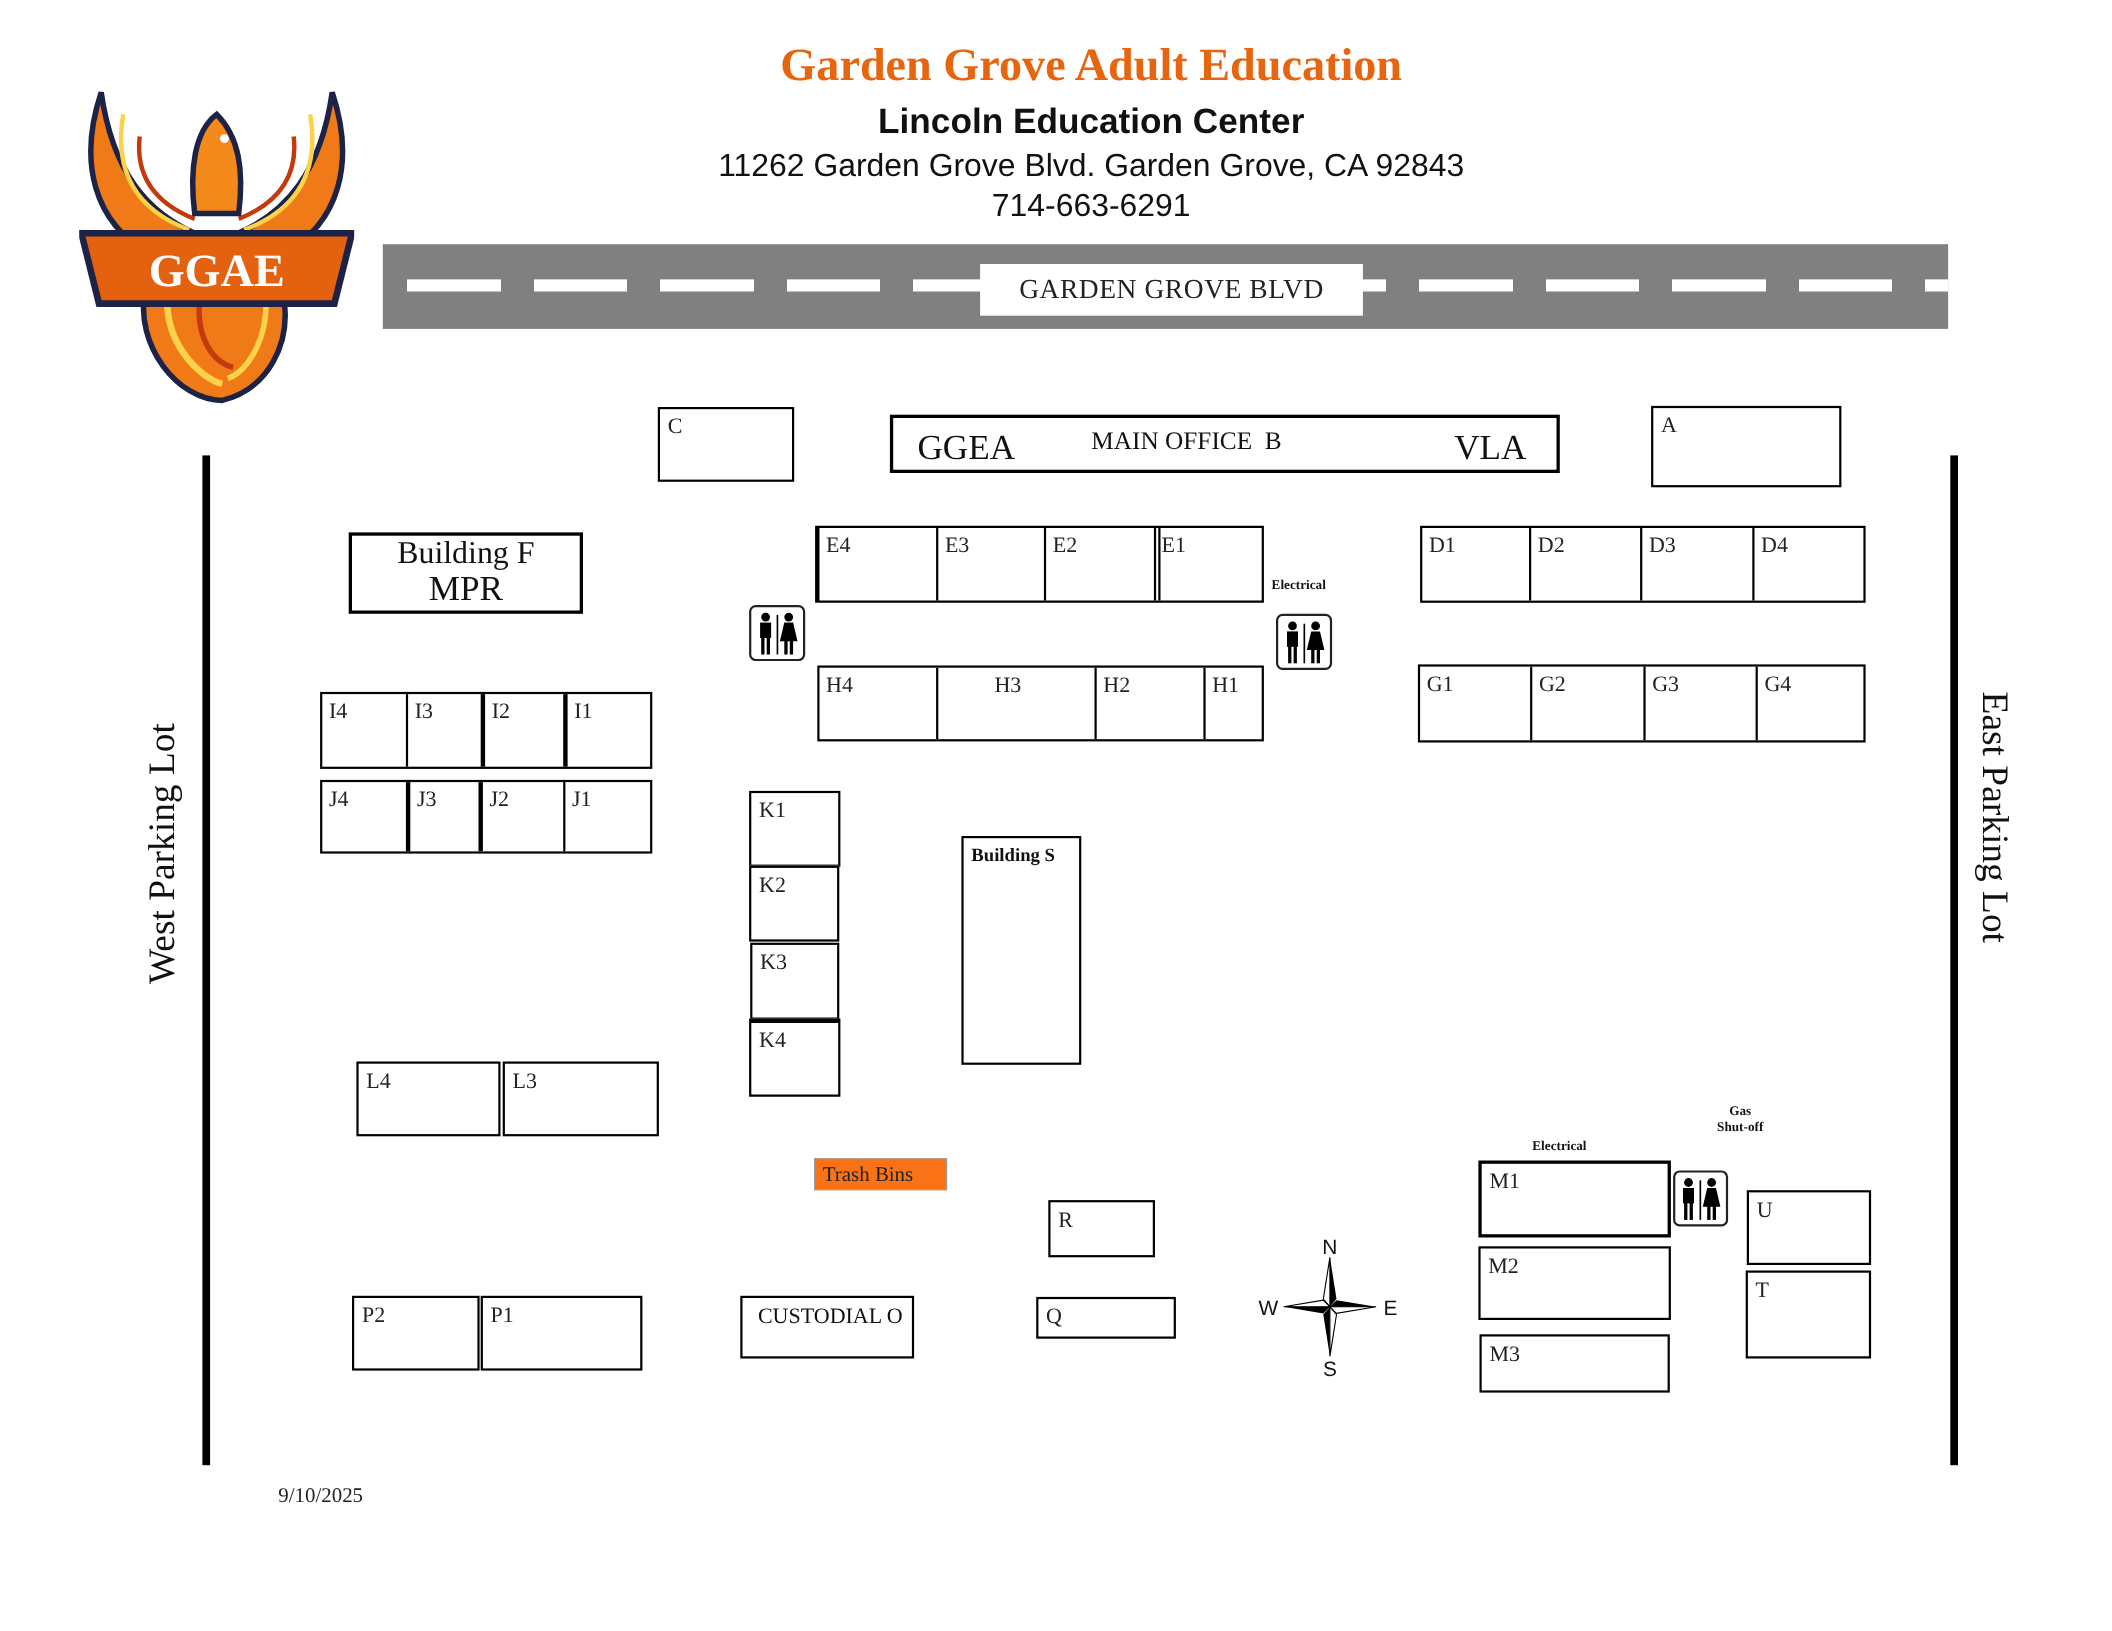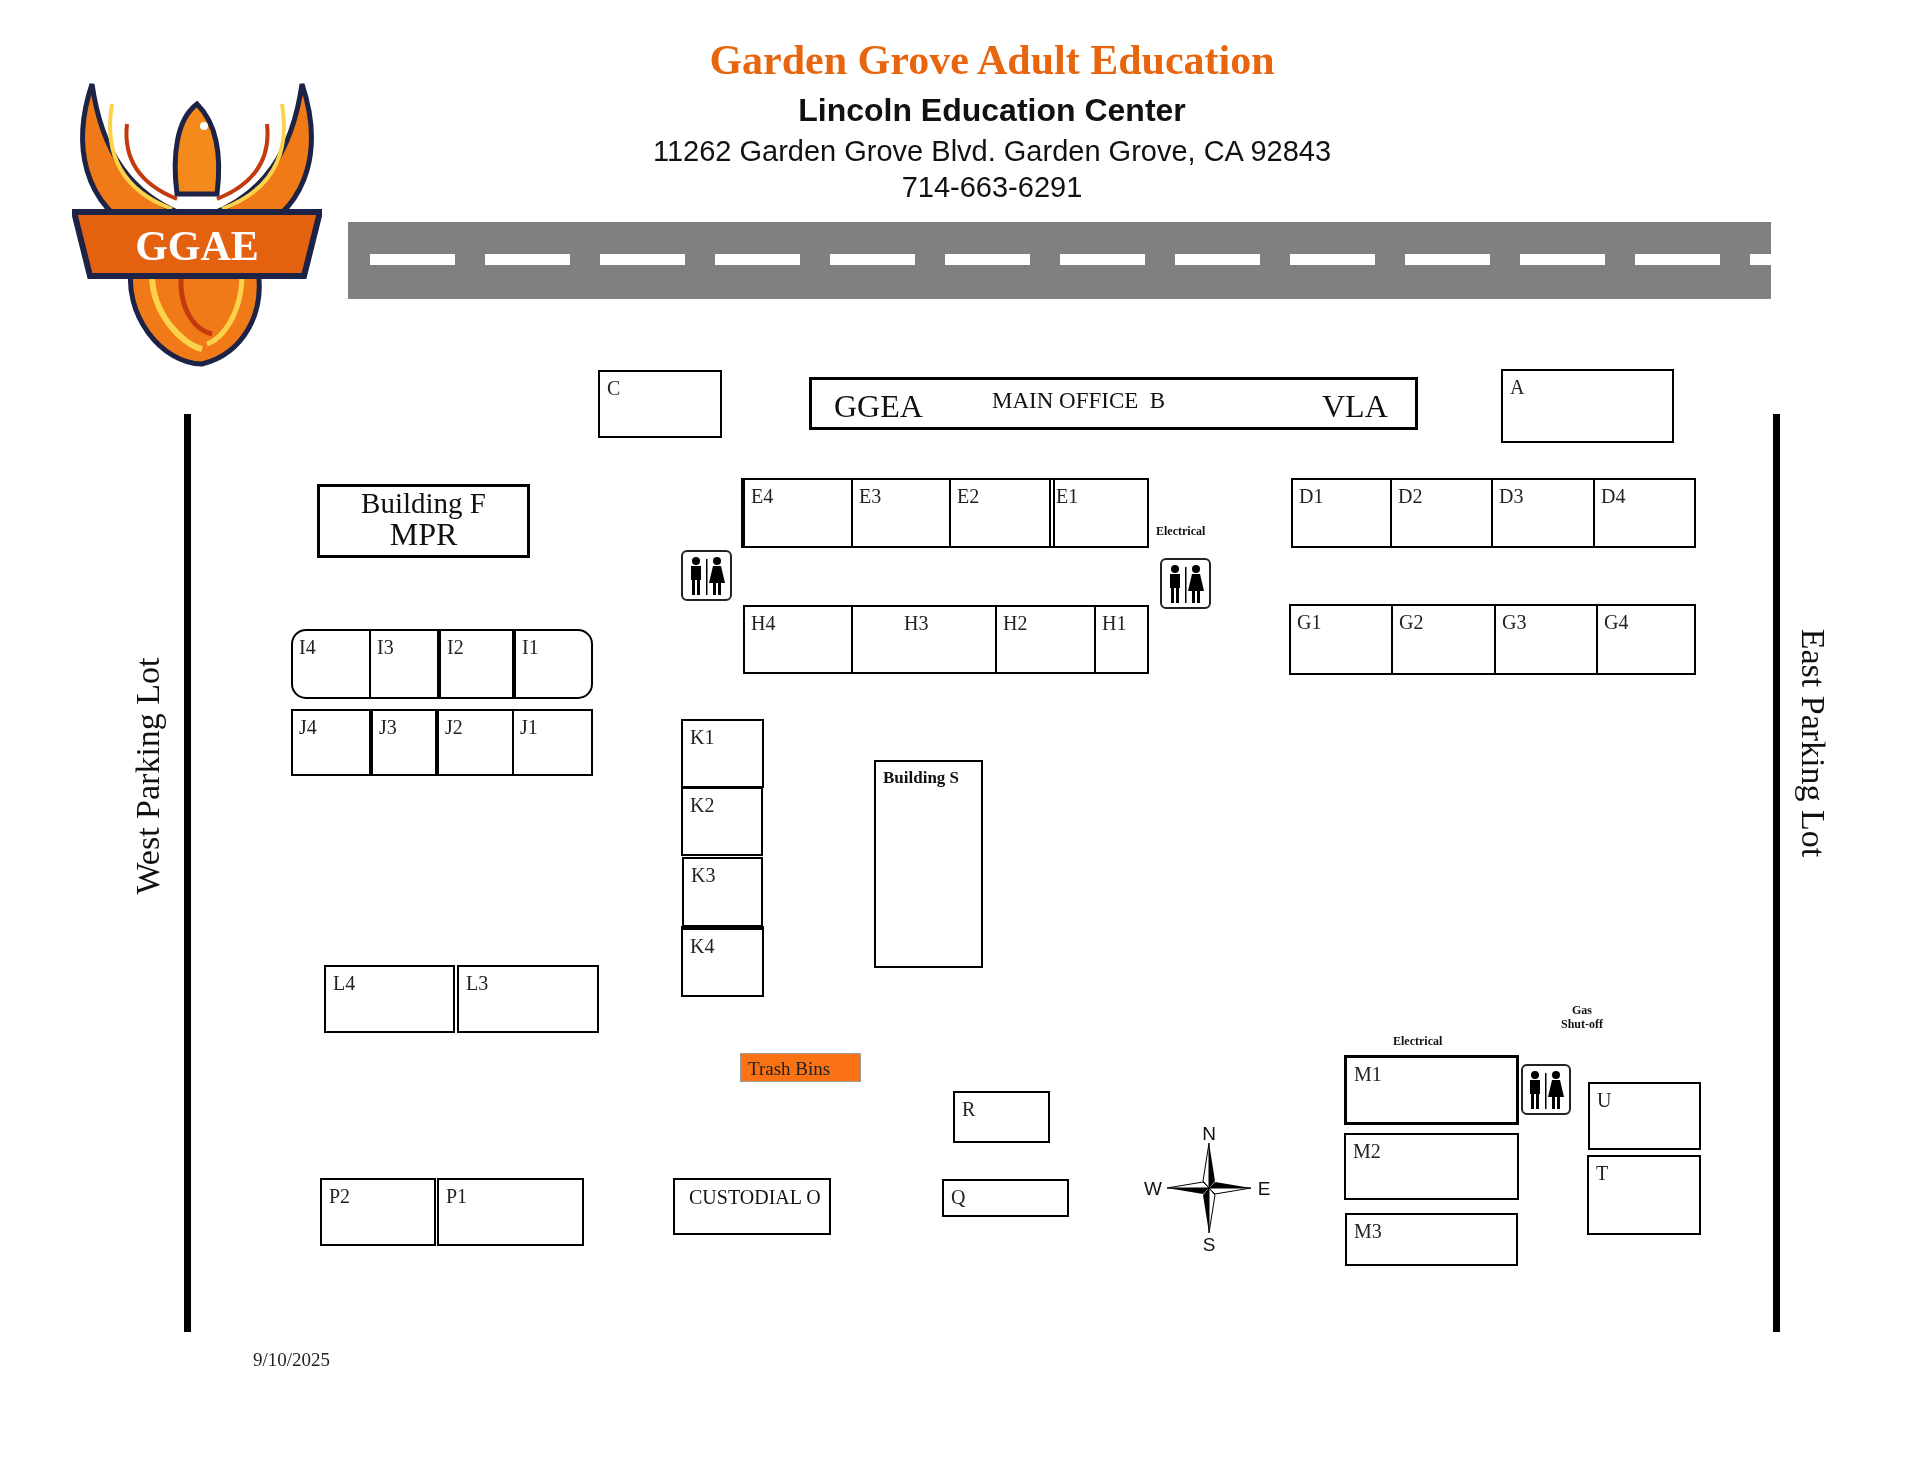--- a/index.html
+++ b/index.html
@@ -41,20 +41,23 @@
   </svg>
 </div>
 
 <div class="abs" style="left:592px;top:36px;width:800px;text-align:center;font-family:'Liberation Serif',serif;font-weight:bold;font-size:42px;color:#e8650f;">Garden Grove Adult Education</div>
 <div class="abs" style="left:592px;top:92px;width:800px;text-align:center;font-family:'Liberation Sans',sans-serif;font-weight:bold;font-size:32px;color:#111;">Lincoln Education Center</div>
 <div class="abs" style="left:542px;top:135px;width:900px;text-align:center;font-family:'Liberation Sans',sans-serif;font-size:29px;color:#111;">11262 Garden Grove Blvd. Garden Grove, CA 92843</div>
 <div class="abs" style="left:792px;top:171px;width:400px;text-align:center;font-family:'Liberation Sans',sans-serif;font-size:29px;color:#111;">714-663-6291</div>
 
 <div class="abs" style="left:348px;top:222px;width:1423px;height:77px;background:#808080;">
   <div class="abs" style="left:0;top:32px;width:1423px;height:11px;background:repeating-linear-gradient(90deg,#fff 0,#fff 45px,transparent 45px,transparent 70px) 0 0/1423px 11px;background:repeating-linear-gradient(90deg, transparent 0, transparent 22px, #fff 22px, #fff 107px, transparent 107px, transparent 115px);"></div>
+  <div class="abs" style="left:543px;top:18px;width:348px;height:47px;background:#fff;display:flex;align-items:center;justify-content:center;">
+    <span style="font-family:'Liberation Serif',serif;font-size:25px;color:#222;letter-spacing:0.5px;">GARDEN GROVE BLVD</span>
+  </div>
 </div>
 
 <div class="vline" style="left:184px;top:414px;height:918px;"></div>
 <div class="vline" style="left:1773px;top:414px;height:918px;"></div>
 <div class="abs" style="left:-2px;top:757px;width:300px;text-align:center;transform:rotate(-90deg);font-size:34px;font-family:'Liberation Serif',serif;color:#111;">West Parking Lot</div>
 <div class="abs" style="left:1663px;top:724px;width:300px;text-align:center;transform:rotate(90deg);font-size:34px;font-family:'Liberation Serif',serif;color:#111;">East Parking Lot</div>
 
 <div class="room" style="left:598px;top:370px;width:124px;height:68px;">
   <span class="lbl">C</span>
 </div>
@@ -156,21 +159,21 @@
       <span class="lbl">G2</span>
     </div>
   <div class="cell" style="width:102px;">
       <span class="lbl">G3</span>
     </div>
   <div class="cell" style="flex:1;">
       <span class="lbl">G4</span>
     </div>
 </div>
 
-<div class="row" style="left:291px;top:629px;width:302px;height:70px;border-radius:15px;">
+<div class="row" style="left:291px;top:629px;width:302px;height:70px;">
   <div class="cell" style="width:78px;">
       <span class="lbl">I4</span>
     </div>
   <div class="cell" style="width:70px;border-right-width:4px;">
       <span class="lbl">I3</span>
     </div>
   <div class="cell" style="width:75px;border-right-width:4px;">
       <span class="lbl">I2</span>
     </div>
   <div class="cell" style="flex:1;">

